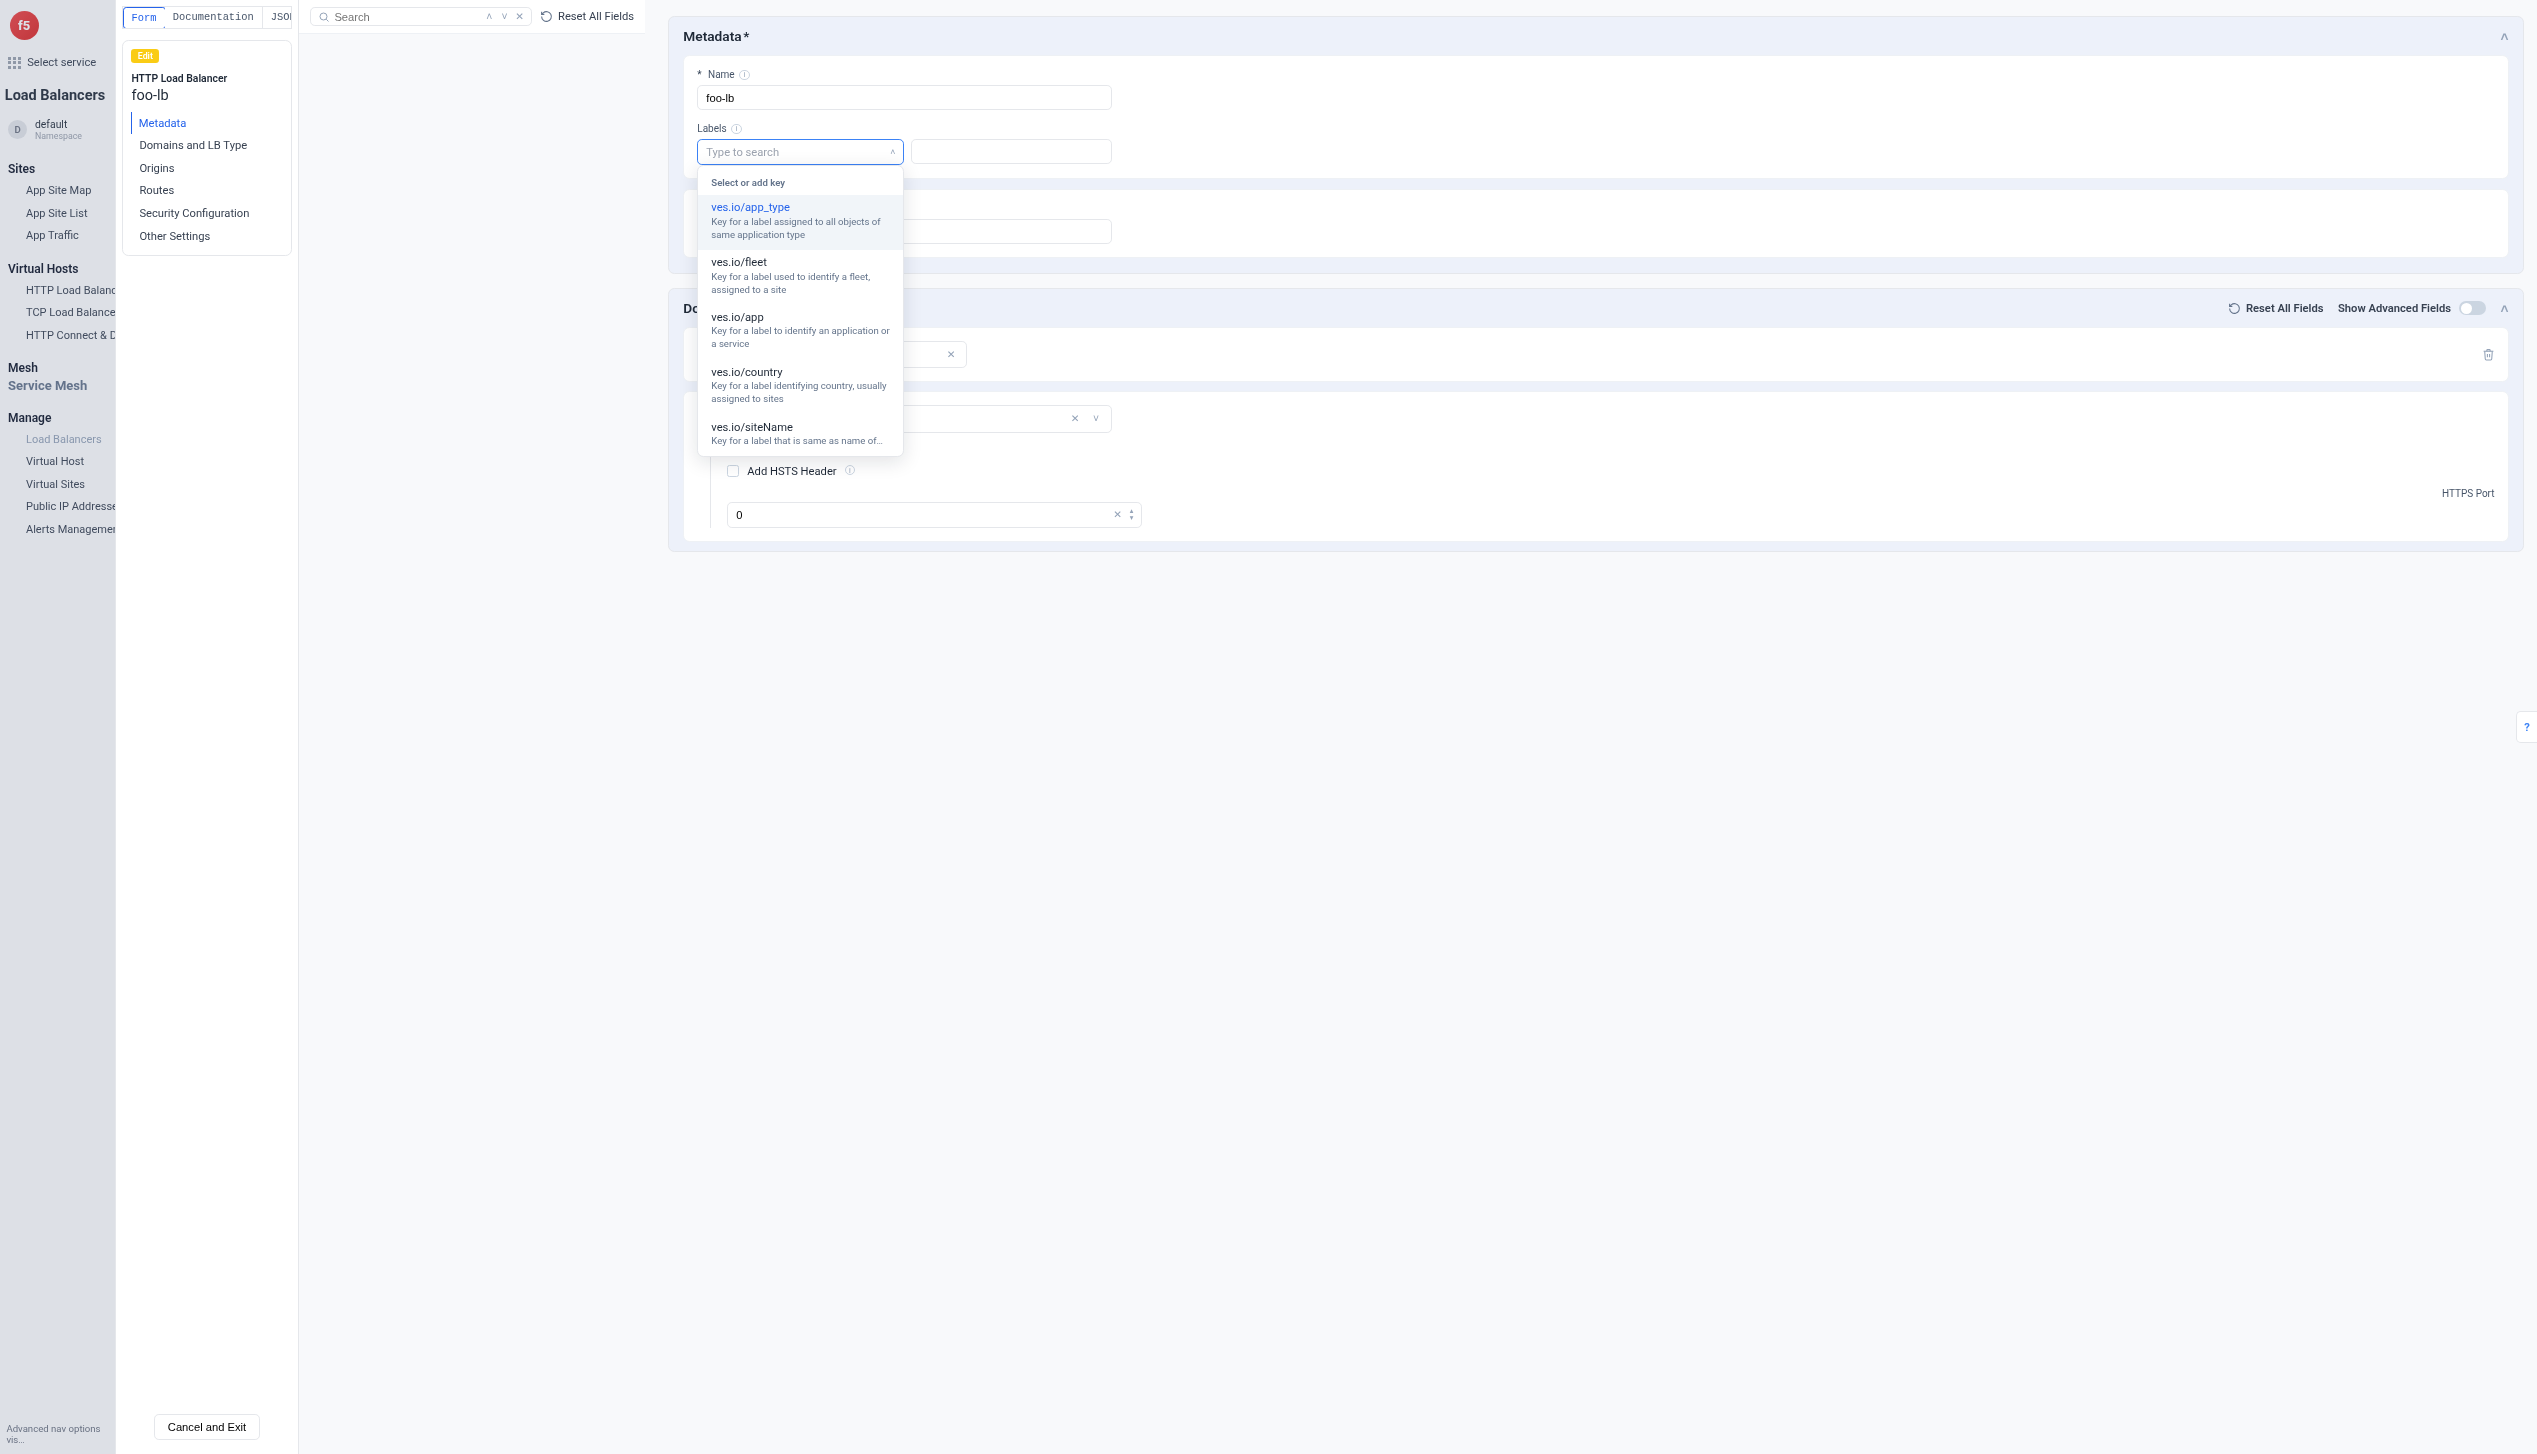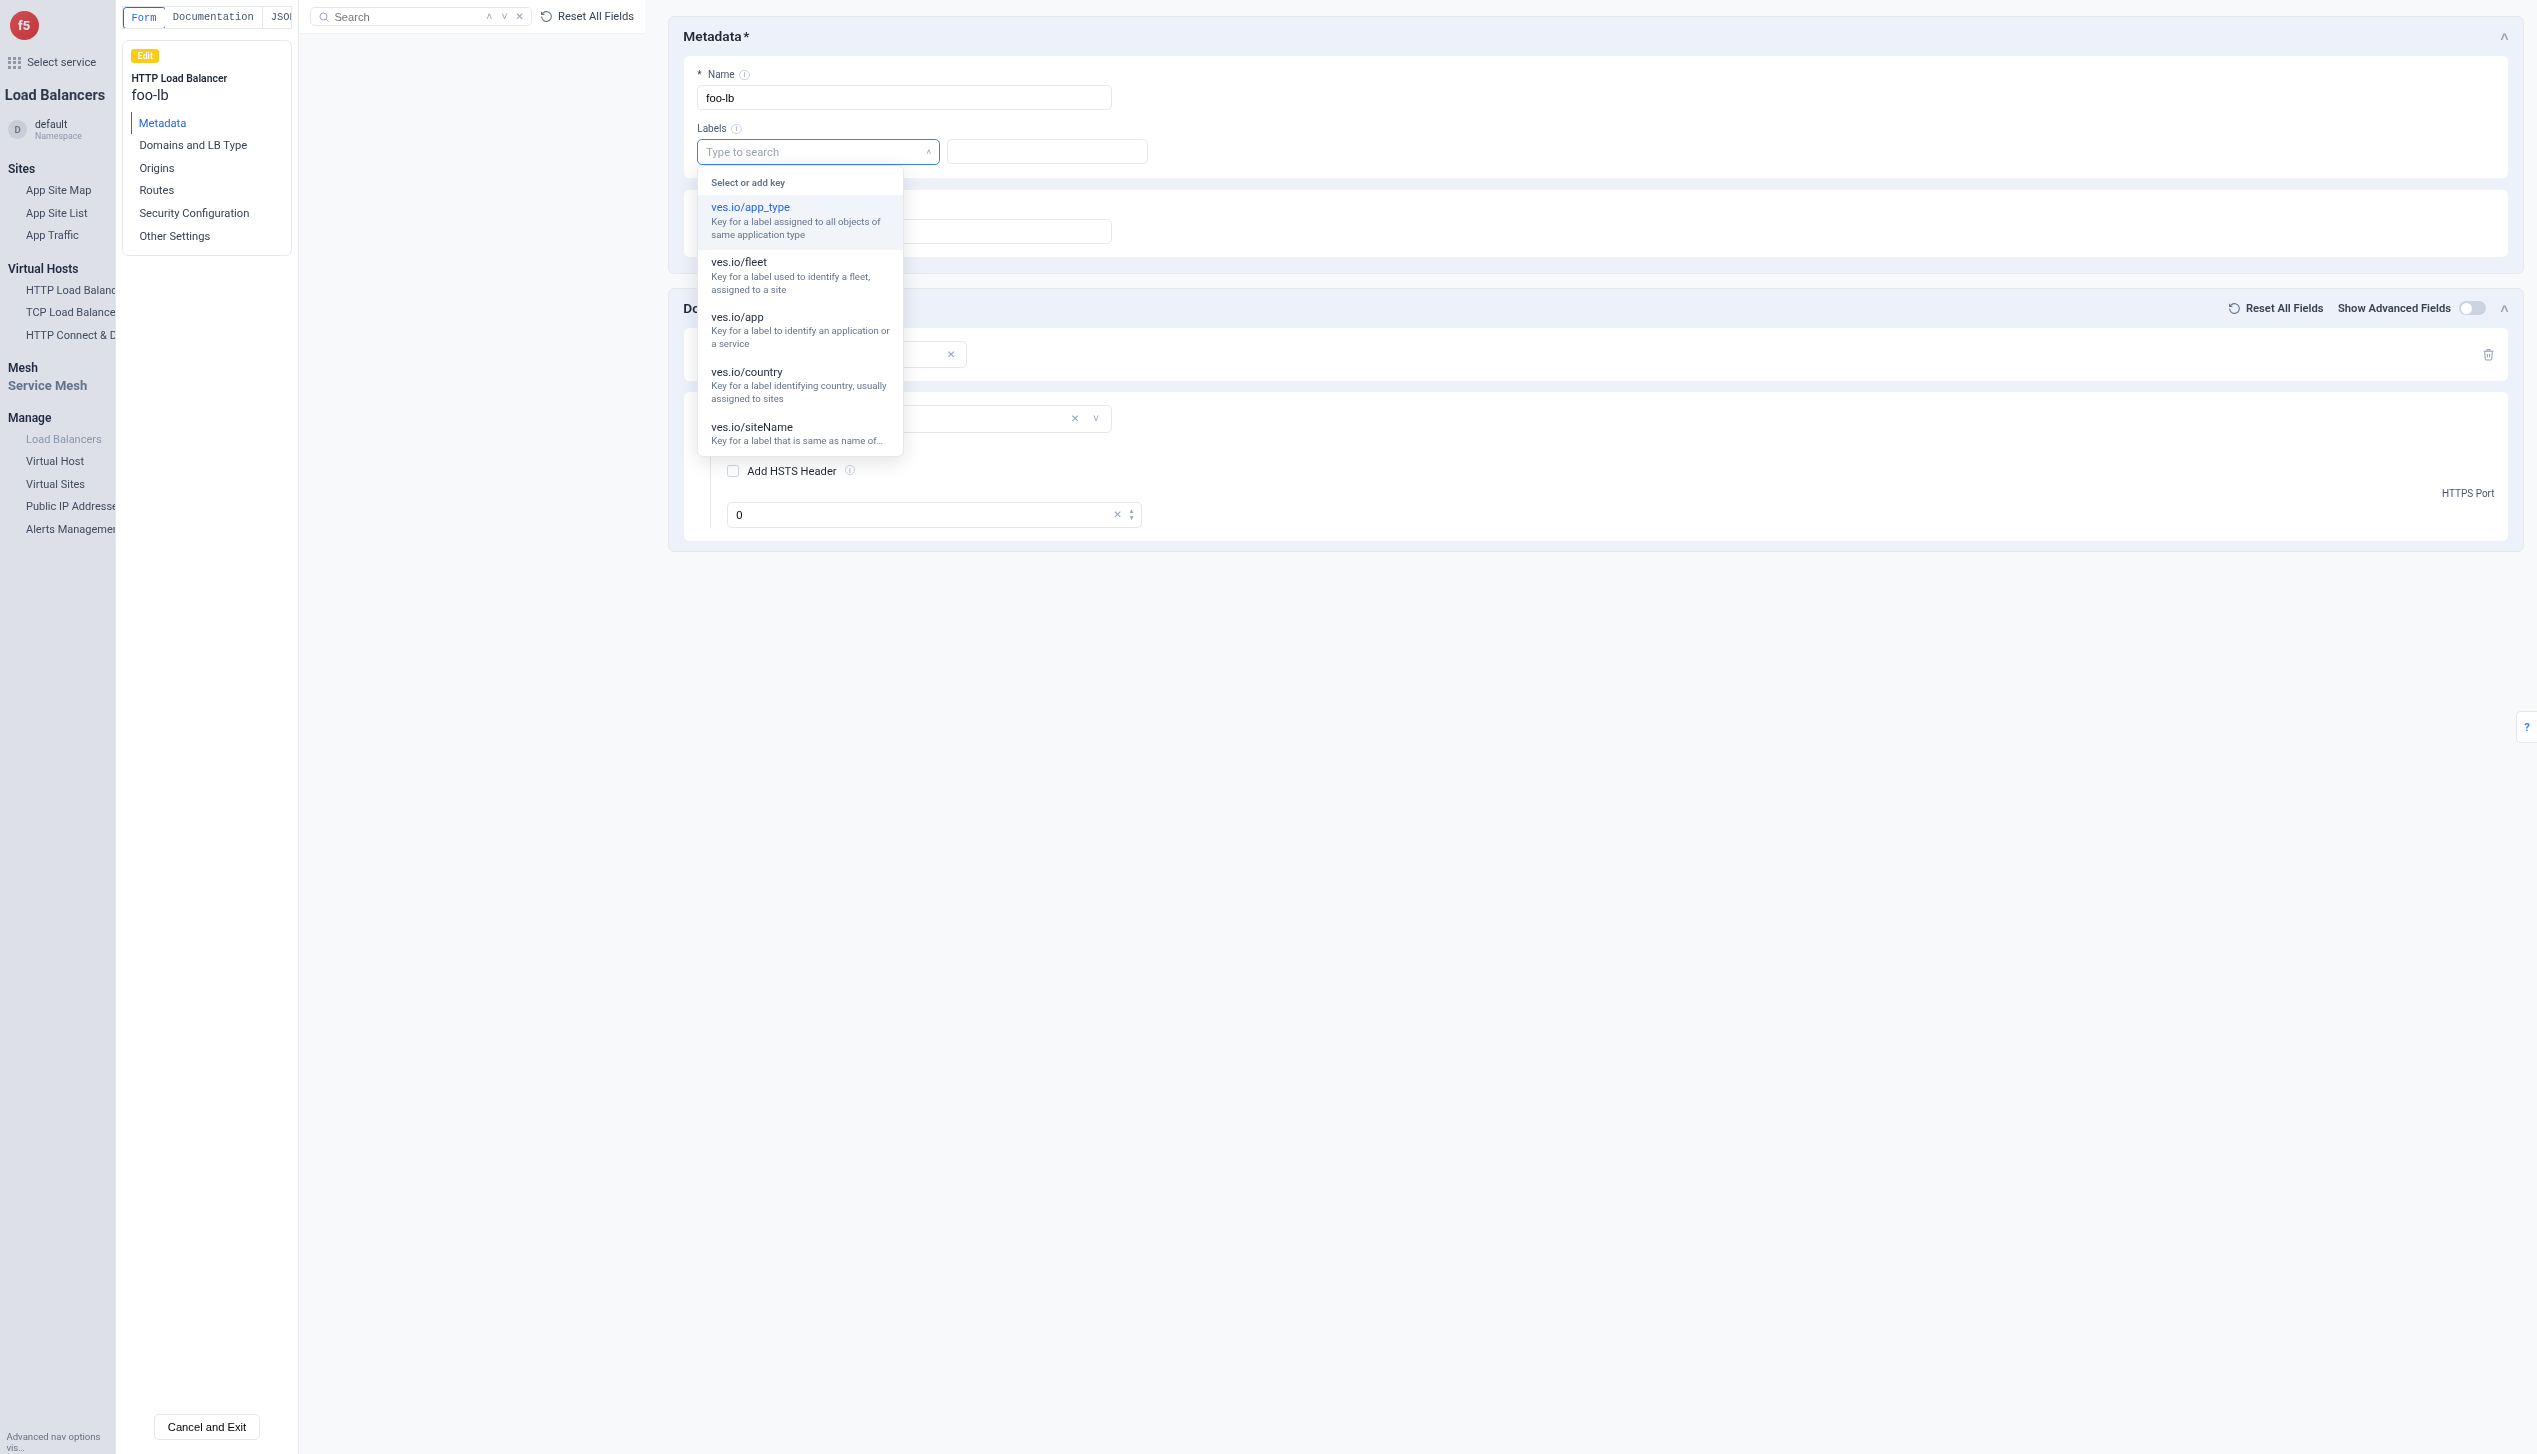--- a/index.html
+++ b/index.html
@@ -14,21 +14,21 @@
 .select-service .grip { display:inline-grid; grid-template-columns:repeat(3,3.2px); gap:1.6px; }
 .select-service .grip span{ width:3.2px; height:3.2px; background:#9ca3af; }
 .lb-title { font-size: 14.5px; font-weight:700; padding: 4.8px 8px 11.2px 4.8px; white-space: nowrap; }
 .ns-row { display:flex; align-items:center; gap:8px; padding:3.2px 8px 14.5px 8px; }
 .ns-badge { width:19px; height:19px; border-radius:50%; background:#e5e7eb; display:flex; align-items:center; justify-content:center; font-size:9.6px; color:#6b7280; font-weight:600; }
 .ns-text .t{ font-size:10.4px; }
 .ns-text .s{ font-size:8.8px; color:#9ca3af; }
 .nav-group-hdr { padding: 6.4px 8px 3.2px 8px; font-size:12px; font-weight:600; display:flex; align-items:center; gap:6.4px; color:#0f172a;}
 .nav-group-hdr.sub { font-size:13px; font-weight:700; color:#64748b; padding-top:0; }
 .nav-item { padding:4.8px 8px 4.8px 26px; font-size:11px; color:#374151; white-space:nowrap; overflow:hidden; }
-.adv-nav { position:absolute; bottom:1px; left:6.4px; font-size:9.6px; color:#6b7280; }
+.adv-nav { position:absolute; bottom:9px; left:6.4px; font-size:9.6px; color:#6b7280; }
 
 
 .config-sidebar { width: 183px; flex-shrink:0; background:#fff; border-right:0.8px solid #e5e7eb; display:flex; flex-direction:column; }
 .tabs { display:flex; border:0.8px solid #e5e7eb; border-radius:0; margin:6.4px; overflow:hidden;font-family:Liberation Mono, monospace; }
 .tab { padding:4px 8px; font-size:10.4px; color:#475569; background:#fff; border-right:0.8px solid #e5e7eb; cursor:pointer; }
 .tab:last-child{ border-right:none; }
 .tab.active { color:#2563eb; border:0.8px solid #2563eb; border-radius:3.2px; margin:-0.8px; background:#fff;}
 .outline-card { margin:4.8px 6.4px; border:0.8px solid #e5e7eb; border-radius:6.4px; padding:8px; }
 .edit-chip { display:inline-block; background:#facc15; color:#fff; font-size:8.8px; font-weight:600; padding:1.6px 6.4px; border-radius:3.2px; margin-bottom:6.4px;}
 .outline-type { font-size:10.4px; font-weight:600; margin-top:3.2px;}
@@ -59,21 +59,21 @@
 .toggle-wrap { display:flex; align-items:center; gap:8px; margin-right:14.5px; color:#374151; font-size:11.2px;}
 .toggle { width:27px; height:14.5px; border-radius:8px; background:#cbd5e1; position:relative; cursor:pointer;}
 .toggle::after{ content:""; position:absolute; width:11.2px; height:11.2px; border-radius:50%; background:#fff; top:1.6px; left:1.6px;}
 
 .panel-body { background:#fff; margin:0 14.5px 14.5px 14.5px; border:0.8px solid #eef1f5; border-radius:6.4px; padding:13px; }
 .fld-label { font-size:10px; color:#475569; display:flex; align-items:center; gap:4.8px; margin-bottom:4.8px;}
 .fld-label .req{ color:#334155; margin-right:1.6px;}
 .info-ic { width:10.4px; height:10.4px; border:0.8px solid #cbd5e1; border-radius:50%; display:inline-flex; align-items:center; justify-content:center; font-size:7.2px; color:#94a3b8;}
 .text-input, .select-input { width:415px; max-width:100%; border:0.8px solid #e5e7eb; border-radius:4.8px; padding:5.6px 8px; font-size:11.2px; background:#fff; outline:none;}
 .labels-field { margin-top:13px; position:relative; }
-.labels-select { width:243px; border:1.2px solid #3b82f6; border-radius:4.8px; padding:5.6px 8px; display:flex; align-items:center; justify-content:space-between; background:#fff; }
+.labels-select { width:207px; border:1.2px solid #3b82f6; border-radius:4.8px; padding:5.6px 8px; display:flex; align-items:center; justify-content:space-between; background:#fff; }
 .labels-select .ph{ color:#9ca3af; }
 .caret-sm{ color:#94a3b8; font-size:8.8px; }
 
 
 .dropdown { position:absolute; top:26px; left:0; width:207px; background:#fff; border:0.8px solid #e5e7eb; border-radius:6.4px; box-shadow:0 4.8px 19px rgba(15,23,42,.12); z-index:40; padding:8px 0 0 0; }
 .dd-hdr { padding:3.2px 13px 6.4px 13px; font-size:9.6px; font-weight:600; color:#64748b; }
 .dd-scroll { max-height:265px; overflow:auto; }
 .dd-item { padding:6.4px 13px 8px 13px; cursor:pointer; }
 .dd-item.hover { background:#f1f5f9; }
 .dd-item .k { font-size:11.2px; margin-bottom:1.6px; }

